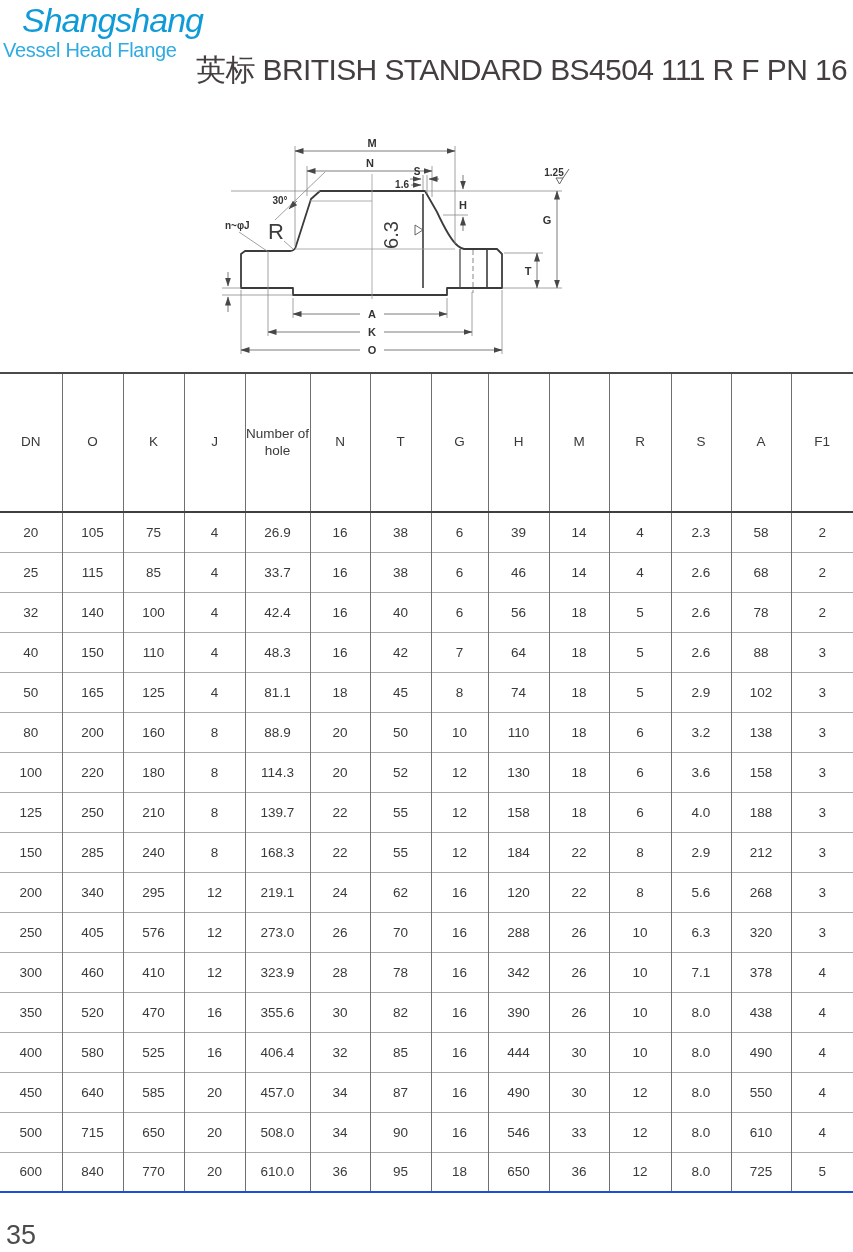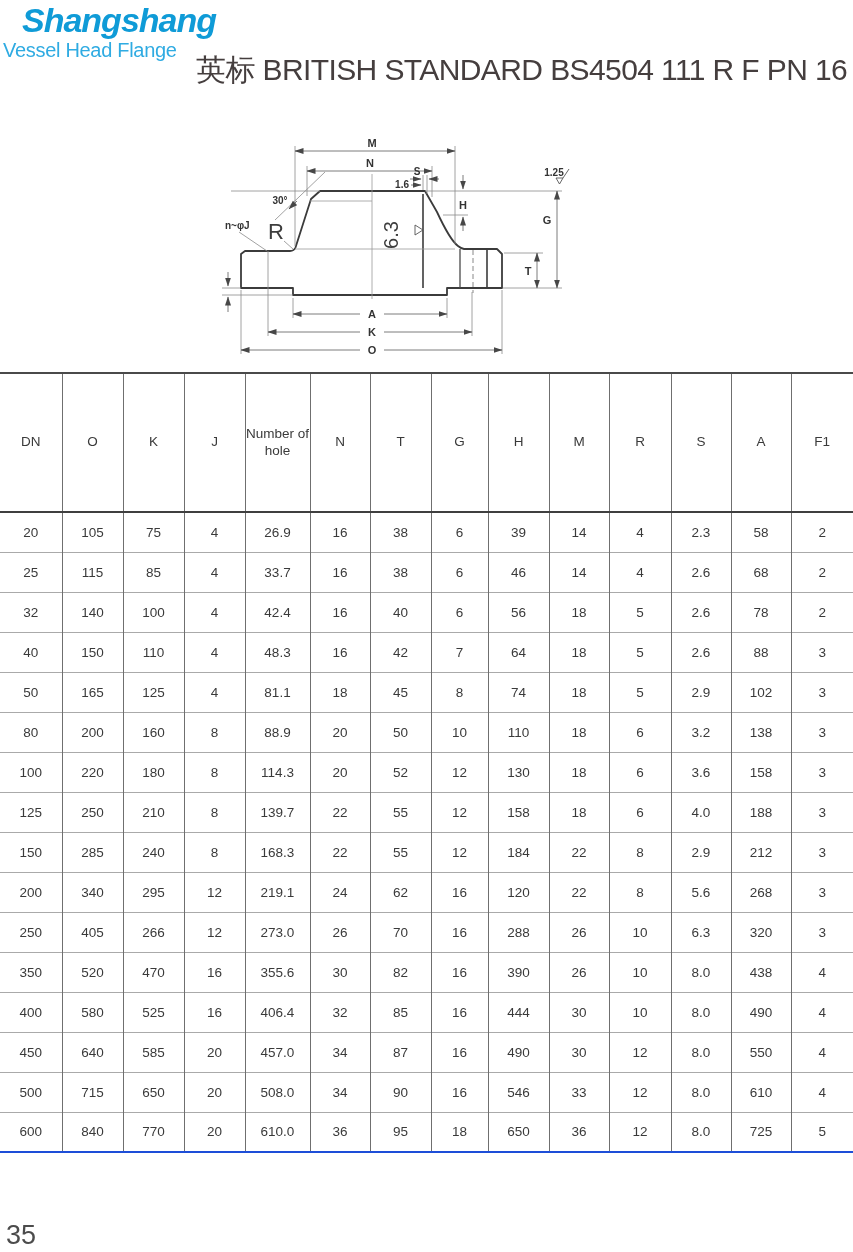--- a/index.html
+++ b/index.html
@@ -5,21 +5,21 @@
   * { margin:0; padding:0; box-sizing:border-box; }
   html,body { background:#ffffff; }
   body {
     width:853px; height:1252px; position:relative;
     font-family:"Liberation Sans", sans-serif; color:#3a3a3a; overflow:hidden;
   }
   
   .hdr { position:absolute; left:0; top:0; width:853px; height:70px; }
   .logo-brand {
     position:absolute; left:22px; top:1px;
-    font-size:34px; font-weight:bold; font-style:italic;
+    font-size:34px; font-weight:normal; font-style:italic;
     letter-spacing:-1px; color:#0f9bd7; white-space:nowrap;
   }
   .logo-sub {
     position:absolute; left:3px; top:39px;
     font-size:20px; font-weight:500; letter-spacing:-0.3px;
     color:#2fabe2; white-space:nowrap;
   }
   .page-title {
     position:absolute; left:196px; top:24px;
     font-size:30px; font-weight:500; letter-spacing:-0.6px;
@@ -346,34 +346,50 @@
         <td>120</td>
         <td>22</td>
         <td>8</td>
         <td>5.6</td>
         <td>268</td>
         <td>3</td>
       </tr>
       <tr>
         <td>250</td>
         <td>405</td>
-        <td>266</td>
+        <td>576</td>
         <td>12</td>
         <td>273.0</td>
         <td>26</td>
         <td>70</td>
         <td>16</td>
         <td>288</td>
         <td>26</td>
         <td>10</td>
         <td>6.3</td>
         <td>320</td>
         <td>3</td>
       </tr>
       <tr>
+        <td>300</td>
+        <td>460</td>
+        <td>410</td>
+        <td>12</td>
+        <td>323.9</td>
+        <td>28</td>
+        <td>78</td>
+        <td>16</td>
+        <td>342</td>
+        <td>26</td>
+        <td>10</td>
+        <td>7.1</td>
+        <td>378</td>
+        <td>4</td>
+      </tr>
+      <tr>
         <td>350</td>
         <td>520</td>
         <td>470</td>
         <td>16</td>
         <td>355.6</td>
         <td>30</td>
         <td>82</td>
         <td>16</td>
         <td>390</td>
         <td>26</td>

